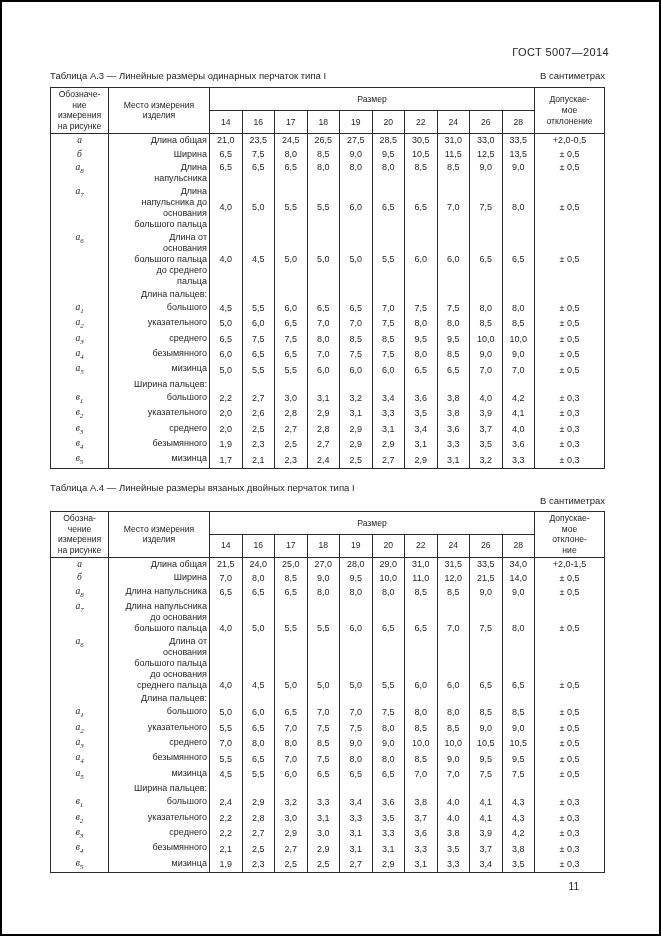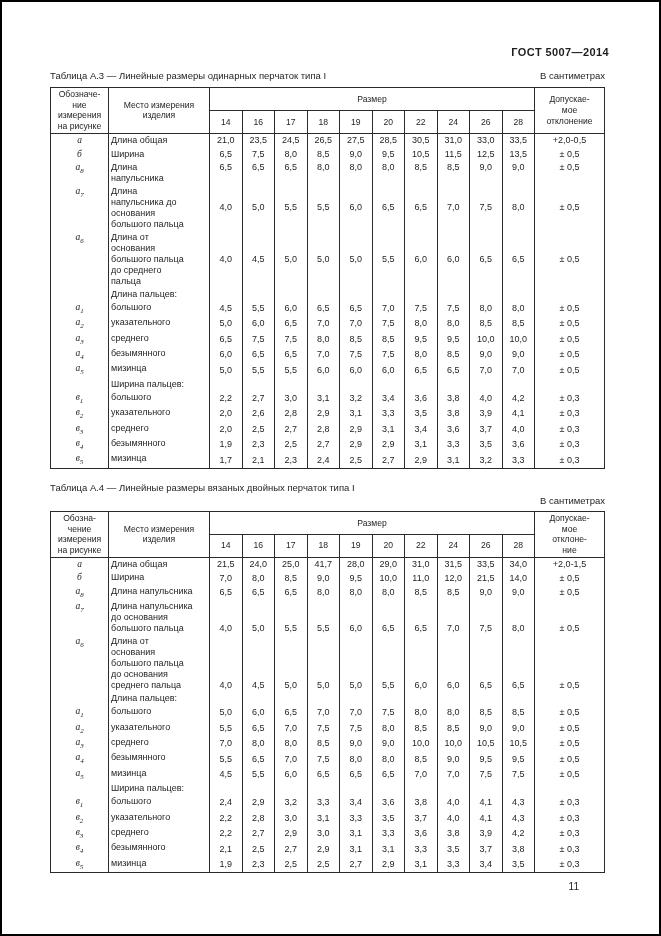--- a/index.html
+++ b/index.html
@@ -8,21 +8,21 @@
     background: #ffffff;
     font-family: "Liberation Sans", sans-serif;
     color: #1e1e1e;
     position: relative;
     box-sizing: border-box;
     border: 2px solid #000;
     overflow: hidden;
   }
   .doc-number {
     position: absolute; top: 44px; right: 50px;
-    font-weight: bold; font-size: 11px; letter-spacing: 0.4px;
+    font-weight: normal; font-size: 11px; letter-spacing: 0.4px;
   }
   .content {
     position: absolute; left: 48px; right: 54px; top: 68px;
   }
   .caption-row {
     display: flex; justify-content: space-between; align-items: flex-end;
     font-size: 9.5px; margin: 0 0 6px 0;
   }
   .caption-line { font-size: 9.5px; margin: 13px 0 0 0; }
   .units-line { font-size: 9.5px; text-align: right; margin: 2px 0 5px 0; }
@@ -43,21 +43,21 @@
     font-weight: normal; text-align: center; vertical-align: middle;
     white-space: pre-line; font-size: 8.6px; line-height: 1.25;
   }
   table.gost tbody td { border-top: none; border-bottom: none; }
   td.desig {
     text-align: center; vertical-align: top;
     font-family: "Liberation Serif", serif; font-style: italic; font-size: 9.5px;
   }
   td.desig sub { font-size: 7px; font-style: italic; }
   td.place {
-    text-align: left; vertical-align: top; white-space: pre-line; padding-left: 4px;
+    text-align: right; vertical-align: top; white-space: pre-line; padding-left: 4px;
   }
   td.val, td.dev { text-align: center; }
   tr.v-mid td.val, tr.v-mid td.dev { vertical-align: middle; }
   tr.v-top td.val, tr.v-top td.dev { vertical-align: top; }
   tr.v-bottom td.val, tr.v-bottom td.dev { vertical-align: bottom; }
   .page-number {
     position: absolute; bottom: 42px; right: 80px; font-size: 10px;
   }
 </style>
 </head>
@@ -428,21 +428,21 @@
             <th class="h-size">28</th>
           </tr>
         </thead>
         <tbody>
           <tr class="v-mid">
             <td class="desig">а</td>
             <td class="place">Длина общая</td>
             <td class="val">21,5</td>
             <td class="val">24,0</td>
             <td class="val">25,0</td>
-            <td class="val">41,7</td>
+            <td class="val">27,0</td>
             <td class="val">28,0</td>
             <td class="val">29,0</td>
             <td class="val">31,0</td>
             <td class="val">31,5</td>
             <td class="val">33,5</td>
             <td class="val">34,0</td>
             <td class="dev">+2,0-1,5</td>
           </tr>
           <tr class="v-mid">
             <td class="desig">б</td>

